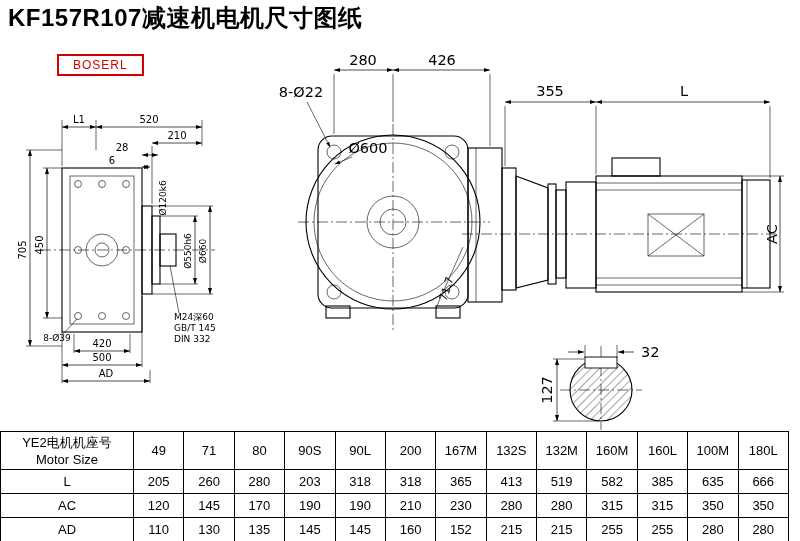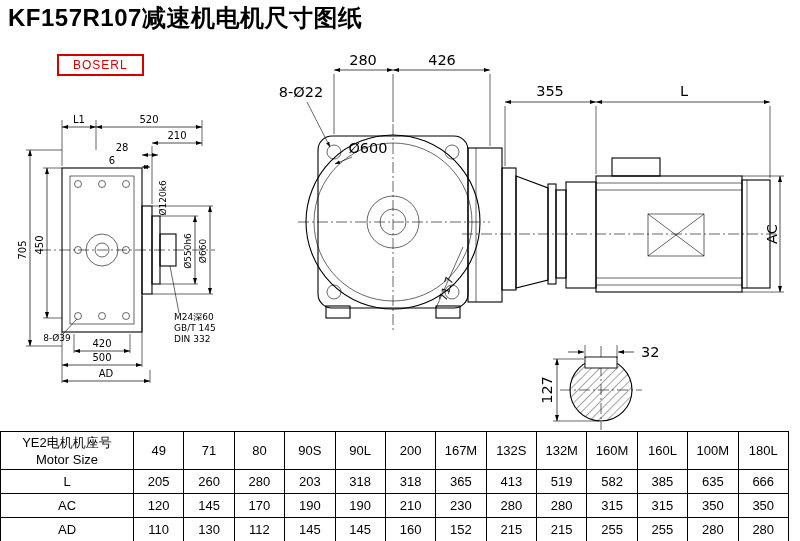--- a/index.html
+++ b/index.html
@@ -247,21 +247,21 @@
         <td>280</td>
         <td>315</td>
         <td>315</td>
         <td>350</td>
         <td>350</td>
       </tr>
       <tr>
         <td class="c0">AD</td>
         <td>110</td>
         <td>130</td>
-        <td>112</td>
+        <td>135</td>
         <td>145</td>
         <td>145</td>
         <td>160</td>
         <td>152</td>
         <td>215</td>
         <td>215</td>
         <td>255</td>
         <td>255</td>
         <td>280</td>
         <td>280</td>

